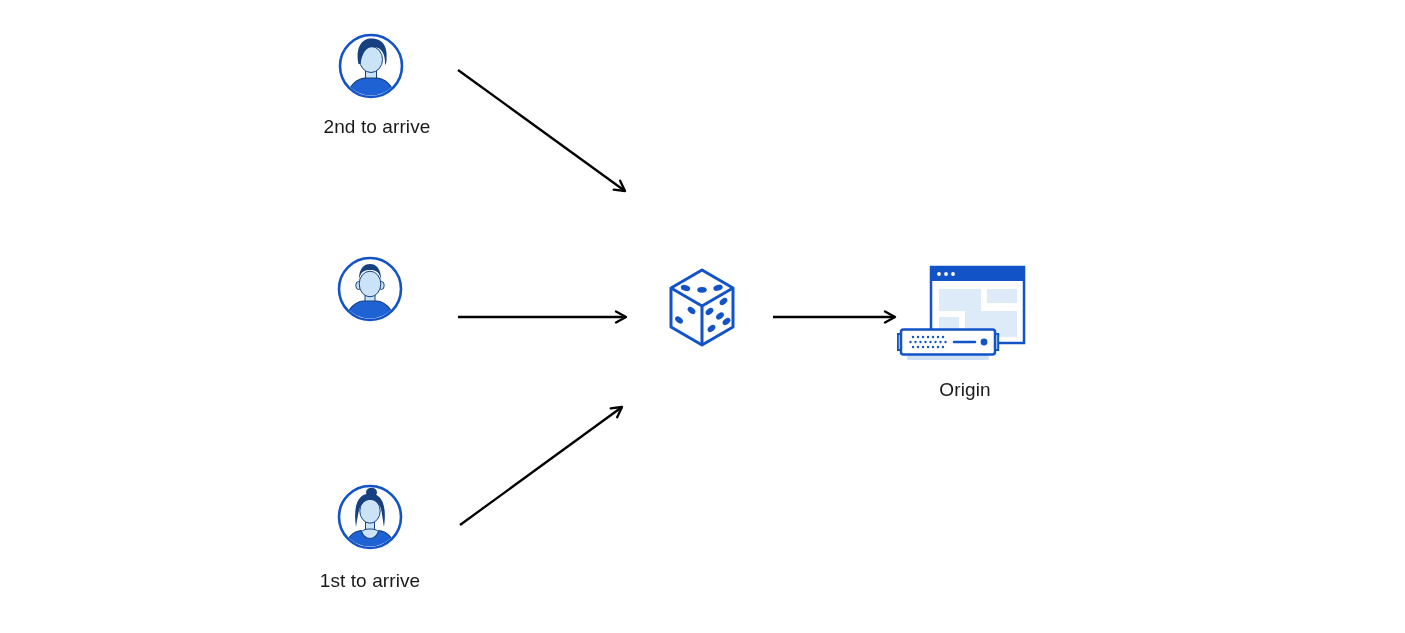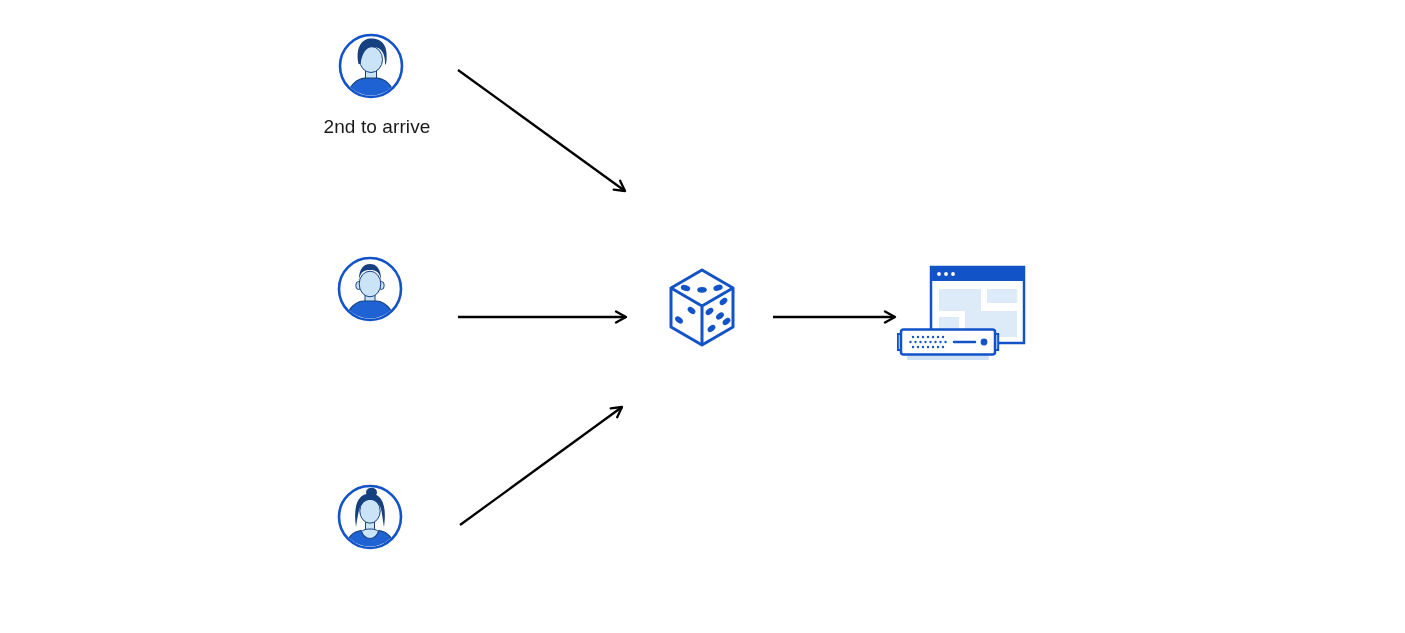--- a/index.html
+++ b/index.html
@@ -89,20 +89,21 @@
     <circle class="f-white st-primary" cx="33" cy="33" r="31" stroke-width="2.6"></circle>
     <g clip-path="url(#av3)">
       <ellipse class="f-navy" cx="34.5" cy="8.5" rx="5.5" ry="4.8"></ellipse>
       <path class="f-light st-navy" stroke-width="1" d="M28.5,34 L28.5,47 L37.5,47 L37.5,34 Z"></path>
       <path class="f-light st-navy" stroke-width="1" d="M18,66 C18,50 24,45 33,45 C42,45 48,50 48,66 Z"></path>
       <path class="f-shirt st-navy" stroke-width="1.2" d="M8,66 C9,54 16,47.5 24,46.5 C26,52 29,54.5 33,54.5 C37,54.5 40,52 42,46.5 C50,47.5 57,54 58,66 Z"></path>
       <ellipse class="f-light st-navy" stroke-width="1" cx="33" cy="27" rx="10.2" ry="12.2"></ellipse>
       <path class="f-navy" d="M19,43 C15.5,18 23,9.5 33,9.5 C43,9.5 50.5,18 47,43 C45.5,34 45,28 43.5,23.5 C41,17.5 36.5,16 33,16 C29,16 25.5,18 23,23.5 C21.3,28 20.5,34 19,43 Z"></path>
     </g>
   </svg>
+  <div class="node-label" style="left:280px;top:570px;">1st to arrive</div>
 
   <svg class="abs" style="left:666px;top:266px;" width="72" height="84" viewBox="0 0 72 84">
     <path class="f-white st-primary" stroke-width="3" stroke-linejoin="round" d="M36,4 L67,22 L67,61 L36,79 L5,61 L5,22 Z"></path>
     <path class="f-none st-primary" stroke-width="3" stroke-linejoin="round" d="M5,22 L36,40 L67,22 M36,40 L36,79"></path>
     <g class="f-primary">
       <ellipse cx="19.5" cy="22" rx="4.8" ry="2.9" transform="rotate(15 19.5 22)"></ellipse>
       <ellipse cx="36" cy="23.8" rx="4.8" ry="2.9"></ellipse>
       <ellipse cx="52" cy="21.8" rx="4.8" ry="2.9" transform="rotate(-15 52 21.8)"></ellipse>
       <ellipse cx="25.5" cy="44.5" rx="4.4" ry="2.8" transform="rotate(38 25.5 44.5)"></ellipse>
       <ellipse cx="13" cy="54" rx="4.4" ry="2.8" transform="rotate(38 13 54)"></ellipse>
@@ -153,14 +154,15 @@
           <circle cx="26" cy="85" r="1.2"></circle>
           <circle cx="31" cy="85" r="1.2"></circle>
           <circle cx="36" cy="85" r="1.2"></circle>
           <circle cx="41" cy="85" r="1.2"></circle>
           <circle cx="46" cy="85" r="1.2"></circle>
       </g>
       <line class="st-primary" x1="57" y1="80" x2="78" y2="80" stroke-width="2.5" stroke-linecap="round"></line>
       <circle class="f-primary" cx="87" cy="80" r="3.4"></circle>
     </g>
   </svg>
+  <div class="node-label" style="left:875px;top:379px;">Origin</div>
 
 </div>
 
 </body></html>

